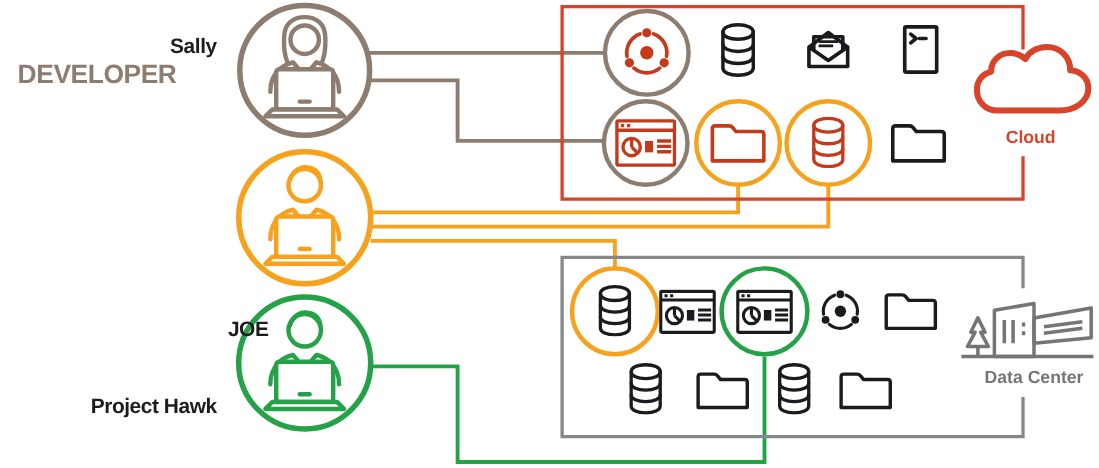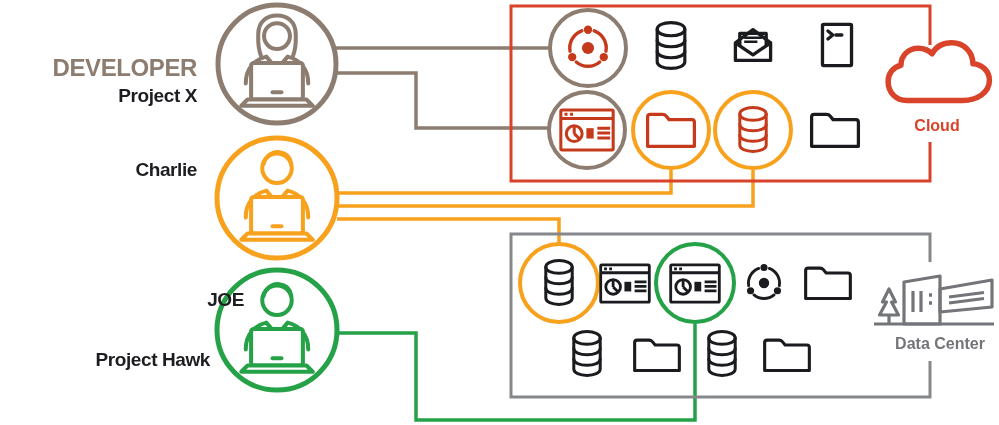--- a/index.html
+++ b/index.html
@@ -1,21 +1,21 @@
 <!DOCTYPE html>
 <html><head>
 <meta charset="utf-8">
 <style>
   html,body{margin:0;padding:0;background:#fff;}
   .canvas{position:relative;width:999px;height:425px;background:#fff;overflow:hidden;
           font-family:"Liberation Sans", sans-serif;}
   .canvas svg{position:absolute;left:0;top:0;}
   .label{position:absolute;font-weight:bold;letter-spacing:-0.4px;line-height:1;}
   .p-name   {left:0;width:197px;text-align:right;font-size:19px;color:#1d1d21;}
-  .p-role   {left:0;width:197px;text-align:right;font-size:24px;color:#1d1d21;}
+  .p-role   {left:16px;width:197px;text-align:left;font-size:24px;color:#1d1d21;}
   .p-project{left:0;width:197px;text-align:right;font-size:19px;color:#1d1d21;}
   .role-taupe{color:#8d7d70;} .role-orange{color:#f8a11c;} .role-green{color:#25a147;}
   .zone-label{width:160px;text-align:center;font-size:16px;letter-spacing:0;}
   .cloud-label{left:857px;top:118px;color:#d8432a;}
   .dc-label{left:860px;top:336px;color:#737578;}
   .ln{fill:none;stroke-width:3.5;}
   .border{fill:none;stroke-width:3;}
 </style>
 </head>
 <body>
@@ -162,23 +162,22 @@
 
     <use href="#db" x="569" y="330" width="36" height="47" color="#1a1b1e"></use>
     <use href="#folder" x="632" y="337" width="50" height="36" color="#1a1b1e"></use>
     <use href="#db" x="704" y="330" width="36" height="47" color="#1a1b1e"></use>
     <use href="#folder" x="762" y="337" width="50" height="36" color="#1a1b1e"></use>
   </g>
 
   <use href="#dc" x="872" y="262" width="124" height="66" color="#737578"></use>
 </svg>
 
+  <div class="label p-name" style="top:33px;">Sally</div>
   <div class="label p-role role-taupe" style="top:56px;">DEVELOPER</div>
-  <div class="label p-project" style="top:86px;">Project X</div>
 
-  <div class="label p-name" style="top:160px;">Charlie</div>
 
   <div class="label p-name" style="top:290px;padding-left:47px;">JOE</div>
-  <div class="label p-project" style="top:350px;margin-left:13px;">Project Hawk</div>
+  <div class="label p-project" style="top:360px;">Project Hawk</div>
 
   <div class="label zone-label cloud-label">Cloud</div>
   <div class="label zone-label dc-label">Data Center</div>
 </div>
 
 </body></html>

